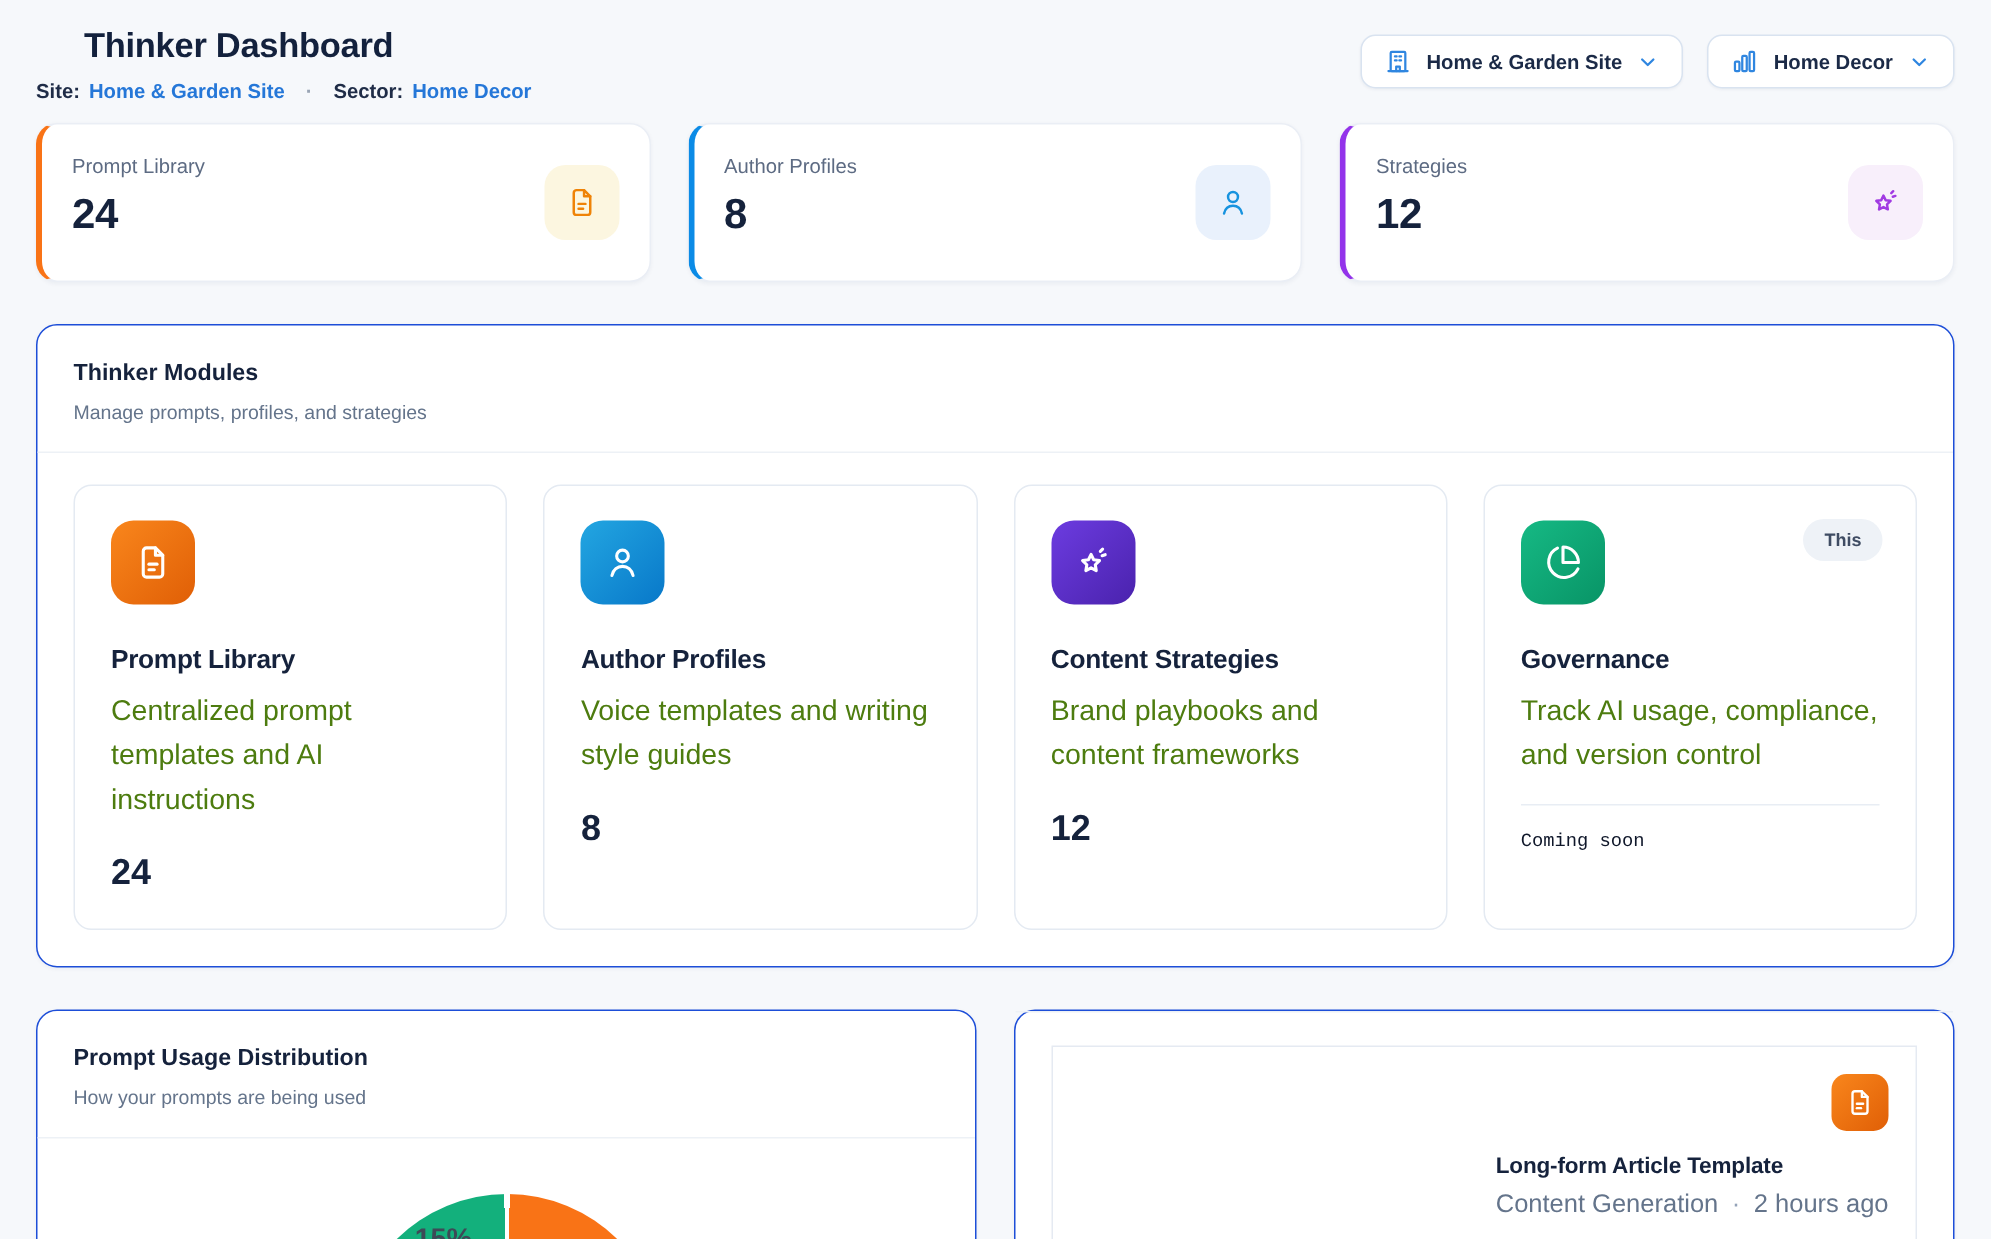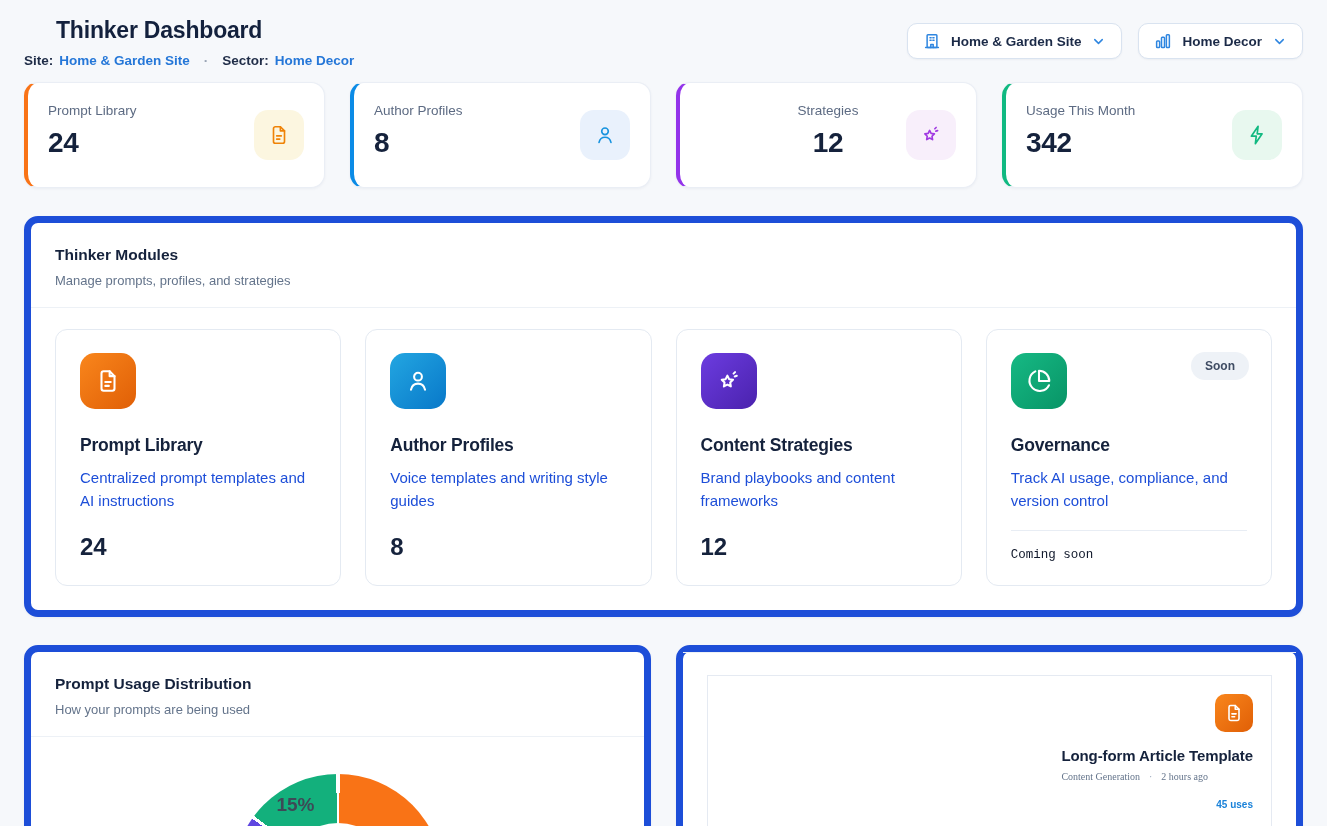--- a/index.html
+++ b/index.html
@@ -43,21 +43,21 @@
     width: 50px; height: 50px; border-radius: 14px;
     display: flex; align-items: center; justify-content: center;
   }
   .badge-yellow { background: #fcf6e0; color: #ef8307; }
   .badge-blue   { background: #e9f1fc; color: #1793df; }
   .badge-purple { background: #f8effb; color: #a13ae2; }
   .badge-green  { background: #e8f8ef; color: #12b981; }
 
   
   .panel {
-    background: #fff; border: 7px solid #1d4ed8; border-radius: 14px;
+    background: #fff; border: 1px solid #1d4ed8; border-radius: 14px;
     box-shadow: 0 1px 3px rgba(16,42,83,0.05); margin-top: 28px;
   }
   .panel-head { padding: 23px 24px 19px; }
   .panel-title { font-size: 15.5px; font-weight: 700; color: #15223c; }
   .panel-sub { font-size: 13px; color: #64748b; margin-top: 9px; }
   .panel-divider { border: none; border-top: 1px solid #edf1f6; }
 
   
   .modules-row { display: flex; gap: 24px; padding: 21px 24px 24px; }
   .module-card {
@@ -67,21 +67,21 @@
   }
   .module-icon {
     width: 56px; height: 56px; border-radius: 15px; color: #fff;
     display: flex; align-items: center; justify-content: center;
   }
   .grad-orange { background: linear-gradient(135deg, #f9861c, #e05f06); }
   .grad-blue   { background: linear-gradient(135deg, #23a6e1, #0878c9); }
   .grad-purple { background: linear-gradient(135deg, #6c3ce0, #4a22ad); }
   .grad-green  { background: linear-gradient(135deg, #16b984, #089466); }
   .module-title { font-size: 17.5px; font-weight: 800; color: #15223c; margin-top: 26px; letter-spacing: -0.2px; }
-  .module-desc { font-size: 15px; color: #1d4ed8; line-height: 1.55; margin-top: 10px; max-width: 245px; }
+  .module-desc { font-size: 19px; color: #4d7c0f; line-height: 1.55; margin-top: 10px; max-width: 245px; }
   .module-stat { font-size: 24px; font-weight: 800; color: #15223c; margin-top: 20px; }
   .soon-badge {
     position: absolute; top: 22px; right: 22px;
     background: #eef2f7; color: #3f4c63; font-size: 12px; font-weight: 700;
     padding: 7px 14px; border-radius: 999px;
   }
   .module-footer-divider { border: none; border-top: 1px solid #e8edf4; margin-top: 17px; }
   .coming-soon { font-size: 12.5px; color: #0f172a; margin-top: 17px; font-family: Liberation Mono, monospace; }
 
   
@@ -102,21 +102,21 @@
   .prompt-item {
     display: flex; align-items: flex-end; gap: 15px;
     border: 1px solid #e5eaf2; border-radius: 0; padding: 16px 18px;
     background: #fff; cursor: pointer; flex-direction: column;
   }
   .prompt-icon {
     width: 38px; height: 38px; border-radius: 10px; color: #fff; flex: none;
     display: flex; align-items: center; justify-content: center; margin-top: 2px;
   }
   .prompt-title { font-size: 15px; font-weight: 800; color: #15223c; letter-spacing: -0.1px; }
-  .prompt-meta { display: flex; align-items: center; gap: 9px; margin-top: 7px; font-size: 10px; color: #64748b; font-family: Liberation Serif, serif; }
+  .prompt-meta { display: flex; align-items: center; gap: 9px; margin-top: 7px; font-size: 17px; color: #64748b; }
   .prompt-meta .mdot { color: #94a3b8; }
   .prompt-uses { margin-left: auto; font-size: 10px; font-weight: 700; color: #1a82d9; margin-top: 2px; }
 
   svg { display: block; }
 </style>
 </head>
 <body>
 
 <div class="page">
 
@@ -185,40 +185,31 @@
     <div class="stat-card" style="border-left-color: rgb(11, 139, 230);">
       <div class="stat-label">Author Profiles</div>
       <div class="stat-value">8</div>
       <div class="stat-badge badge-blue">
         <svg width="22" height="22" viewBox="0 0 24 24" fill="none" stroke="currentColor" stroke-width="1.8" stroke-linecap="round" stroke-linejoin="round">
           <circle cx="12" cy="8" r="3.6"></circle>
             <path d="M5.5 20c.8-3.6 3.4-5.6 6.5-5.6s5.7 2 6.5 5.6"></path>
         </svg>
       </div>
     </div>
-    <div class="stat-card" style="border-left-color: rgb(147, 51, 234); text-align: center;">
+    <div class="stat-card" style="border-left-color: rgb(147, 51, 234);">
       <div class="stat-label">Strategies</div>
       <div class="stat-value">12</div>
       <div class="stat-badge badge-purple">
         <svg width="22" height="22" viewBox="0 0 24 24" fill="none" stroke="currentColor" stroke-width="1.8" stroke-linecap="round" stroke-linejoin="round">
           <path d="M10.5 7l1.6 3.3 3.6.5-2.6 2.6.6 3.6-3.2-1.7-3.2 1.7.6-3.6L5.3 10.8l3.6-.5z"></path>
           <line x1="16.2" y1="5.2" x2="17.6" y2="3.8"></line>
             <line x1="17.3" y1="7.8" x2="19.2" y2="7.2"></line>
         </svg>
       </div>
     </div>
-    <div class="stat-card" style="border-left-color: rgb(16, 185, 129);">
-      <div class="stat-label">Usage This Month</div>
-      <div class="stat-value">342</div>
-      <div class="stat-badge badge-green">
-        <svg width="22" height="22" viewBox="0 0 24 24" fill="none" stroke="currentColor" stroke-width="1.8" stroke-linecap="round" stroke-linejoin="round">
-          <path d="M13.2 2.5 5.8 13.3h5.4l-1 8.2 7.4-10.8h-5.4z"></path>
-        </svg>
-      </div>
-    </div>
   </div>
 
   <section class="panel">
     <div class="panel-head">
       <div class="panel-title">Thinker Modules</div>
       <div class="panel-sub">Manage prompts, profiles, and strategies</div>
     </div>
     <hr class="panel-divider">
     <div class="modules-row">
 
@@ -255,21 +246,21 @@
             <line x1="16.2" y1="5.2" x2="17.6" y2="3.8"></line>
               <line x1="17.3" y1="7.8" x2="19.2" y2="7.2"></line>
           </svg>
         </div>
         <div class="module-title">Content Strategies</div>
         <div class="module-desc">Brand playbooks and content frameworks</div>
         <div class="module-stat">12</div>
       </div>
 
       <div class="module-card">
-        <span class="soon-badge">Soon</span>
+        <span class="soon-badge">This</span>
         <div class="module-icon grad-green">
           <svg width="26" height="26" viewBox="0 0 24 24" fill="none" stroke="currentColor" stroke-width="1.9" stroke-linecap="round" stroke-linejoin="round">
             <path d="M21.2 15.9A9.5 9.5 0 1 1 8.6 3.1"></path>
             <path d="M21.5 12A9.5 9.5 0 0 0 12 2.5V12z"></path>
           </svg>
         </div>
         <div class="module-title">Governance</div>
         <div class="module-desc">Track AI usage, compliance, and version control</div>
         <hr class="module-footer-divider">
         <div class="coming-soon">Coming soon</div>

